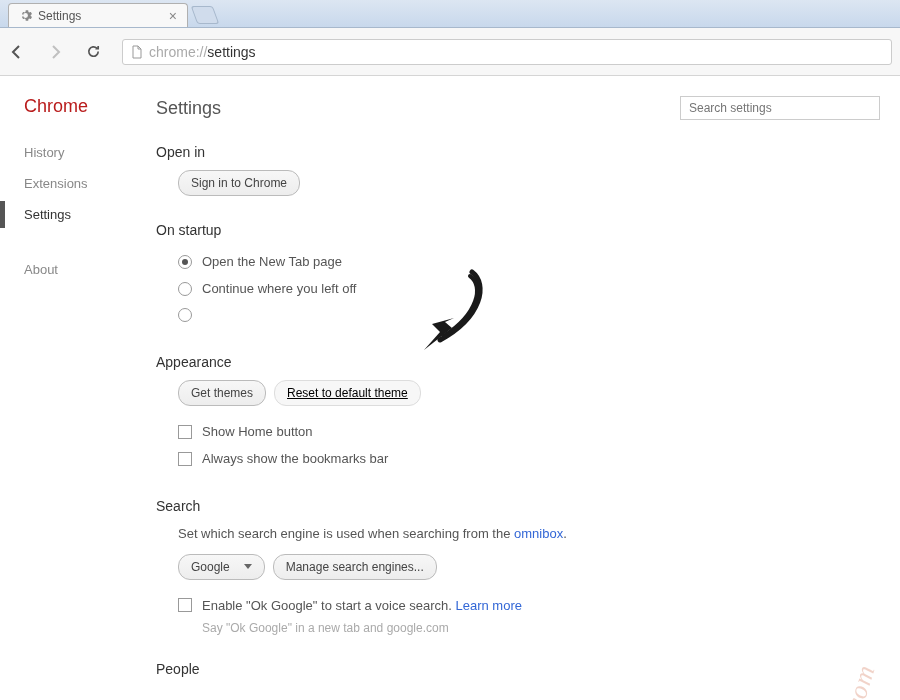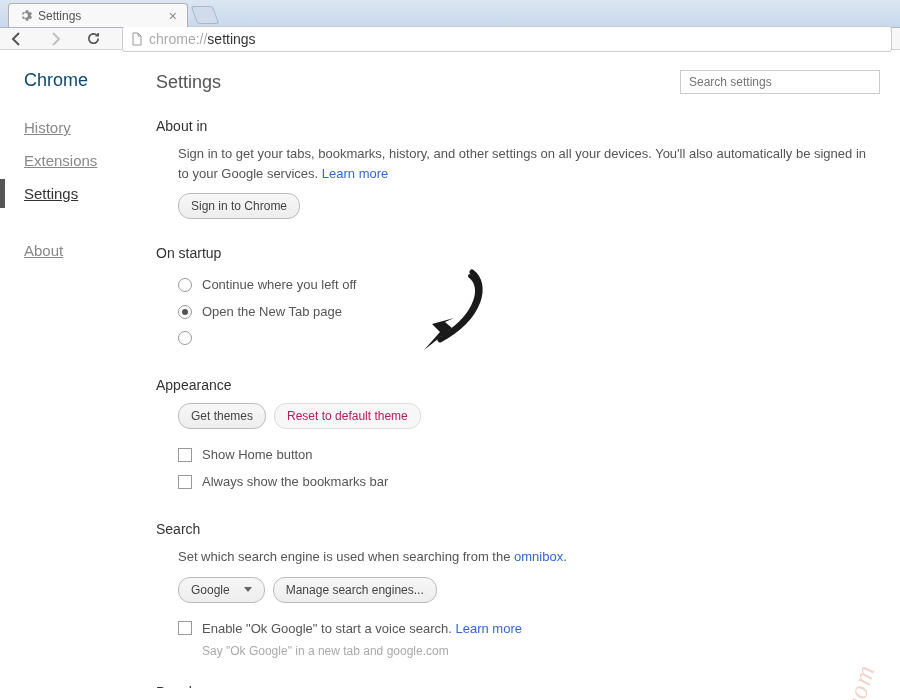--- a/index.html
+++ b/index.html
@@ -6,50 +6,50 @@
     body { font-family: "Segoe UI", Arial, sans-serif; font-size: 13px; color: #333; background: #fff; width: 900px; height: 700px; overflow: hidden; position: relative; }
     
     
     .tab-bar { height: 28px; background: linear-gradient(#dce6f2, #c8d8ec); display: flex; align-items: flex-end; padding-left: 8px; border-bottom: 1px solid #a7b8cc; }
     .tab { background: #f8f8f8; border: 1px solid #b0b0b0; border-bottom: none; border-radius: 4px 4px 0 0; padding: 4px 10px; display: flex; align-items: center; gap: 6px; height: 24px; min-width: 180px; position: relative; }
     .tab-title { flex: 1; font-size: 12px; color: #555; }
     .tab-close { color: #888; font-size: 14px; cursor: pointer; }
     .new-tab { width: 22px; height: 18px; background: #d0dcec; border: 1px solid #a7b8cc; border-radius: 3px; margin-left: 6px; margin-bottom: 3px; transform: skewX(20deg); }
     
     
-    .toolbar { height: 22px; background: #f7f7f7; border-bottom: 1px solid #d5d5d5; display: flex; align-items: center; padding: 0 8px; gap: 20px; }
+    .toolbar { height: 48px; background: #f7f7f7; border-bottom: 1px solid #d5d5d5; display: flex; align-items: center; padding: 0 8px; gap: 20px; }
     .nav-btn { width: 18px; height: 18px; display: flex; align-items: center; justify-content: center; color: #555; cursor: pointer; }
     .nav-btn.disabled { color: #c0c0c0; }
     .omnibox { flex: 1; height: 26px; background: #fff; border: 1px solid #ccc; border-radius: 3px; display: flex; align-items: center; padding: 0 8px; gap: 6px; }
     .url-text { font-size: 14px; color: #333; }
     .url-scheme { color: #aaa; }
     
     
     .content { display: flex; height: calc(700px - 62px); }
     .sidebar { width: 140px; padding: 20px 0 0 24px; }
-    .sidebar h1 { font-size: 18px; font-weight: 400; color: #0c4a6e; margin-bottom: 20px; }
-    .side-item { font-size: 15px; color: #888; padding: 8px 0; cursor: pointer; display: block; text-decoration: underline; }
+    .sidebar h1 { font-size: 18px; font-weight: 400; color: #b91c1c; margin-bottom: 20px; }
+    .side-item { font-size: 13px; color: #888; padding: 8px 0; cursor: pointer; display: block; }
     .side-item.active { color: #333; position: relative; }
     .side-item.active::before { content: ''; position: absolute; left: -24px; top: 2px; bottom: 2px; width: 5px; background: #555; }
     .side-gap { height: 24px; }
     
     .main { flex: 1; padding: 20px 20px 0 16px; overflow: hidden; }
     .header-row { display: flex; justify-content: space-between; align-items: center; margin-bottom: 24px; }
     .page-title { font-size: 18px; font-weight: 400; color: #555; }
     .search-settings { width: 200px; height: 24px; border: 1px solid #ccc; padding: 0 8px; font-size: 12px; color: #888; }
     
     .section { margin-bottom: 26px; }
     .section h2 { font-size: 14px; font-weight: 400; color: #333; margin-bottom: 10px; }
     .section-body { padding-left: 22px; font-size: 13px; color: #555; }
     .desc { line-height: 1.5; margin-bottom: 10px; }
     .link { color: #3367d6; cursor: pointer; }
     .link.boxed { border: 1px solid #84a8e8; padding: 0 2px; }
     
     .btn { display: inline-block; background: linear-gradient(#f7f7f7, #ededed); border: 1px solid #bbb; border-radius: 12px; padding: 5px 12px; font-size: 12px; color: #444; cursor: pointer; }
-    .btn.disabled { color: #be185d; border-color: #ddd; background: #f7f7f7; }
+    .btn.disabled { color: #000000; border-color: #ddd; background: #f7f7f7; text-decoration: underline; }
     .btn-row { display: flex; gap: 8px; margin-bottom: 12px; }
     .dropdown-btn { display: inline-flex; align-items: center; gap: 14px; }
     
     .radio-row, .check-row { display: flex; align-items: center; gap: 10px; padding: 6px 0; }
     .radio, .check { width: 14px; height: 14px; border: 1px solid #999; background: #fff; display: inline-block; }
     .radio { border-radius: 50%; position: relative; }
     .radio.checked::after { content: ''; position: absolute; top: 3px; left: 3px; width: 6px; height: 6px; background: #555; border-radius: 50%; }
     .hint { color: #aaa; font-size: 12px; padding-left: 24px; margin-top: 2px; }
     
     
@@ -106,39 +106,36 @@
     <span class="side-item">About</span>
   </div>
 
   <div class="main">
     <div class="header-row">
       <div class="page-title">Settings</div>
       <input class="search-settings" placeholder="Search settings" style="">
     </div>
 
     <div class="section">
-      <h2>About in</h2>
+      <h2>Open in</h2>
       <div class="section-body">
-        <div class="desc">
-          <span>Sign in to get your tabs, bookmarks, history, and other settings on all your devices. You'll also automatically be signed in to your Google services. </span><span class="link">Learn more</span>
-        </div>
         <span class="btn">Sign in to Chrome</span>
       </div>
     </div>
 
     <div class="section">
       <h2>On startup</h2>
       <div class="section-body">
         <div class="radio-row">
+          <span class="radio checked"></span>
+          <span>Open the New Tab page</span>
+        </div>
+        <div class="radio-row">
           <span class="radio"></span>
           <span>Continue where you left off</span>
-        </div>
-        <div class="radio-row">
-          <span class="radio checked"></span>
-          <span>Open the New Tab page</span>
         </div>
         <div class="radio-row">
           <span class="radio"></span>
         </div>
       </div>
     </div>
 
     <div class="section">
       <h2>Appearance</h2>
       <div class="section-body">

